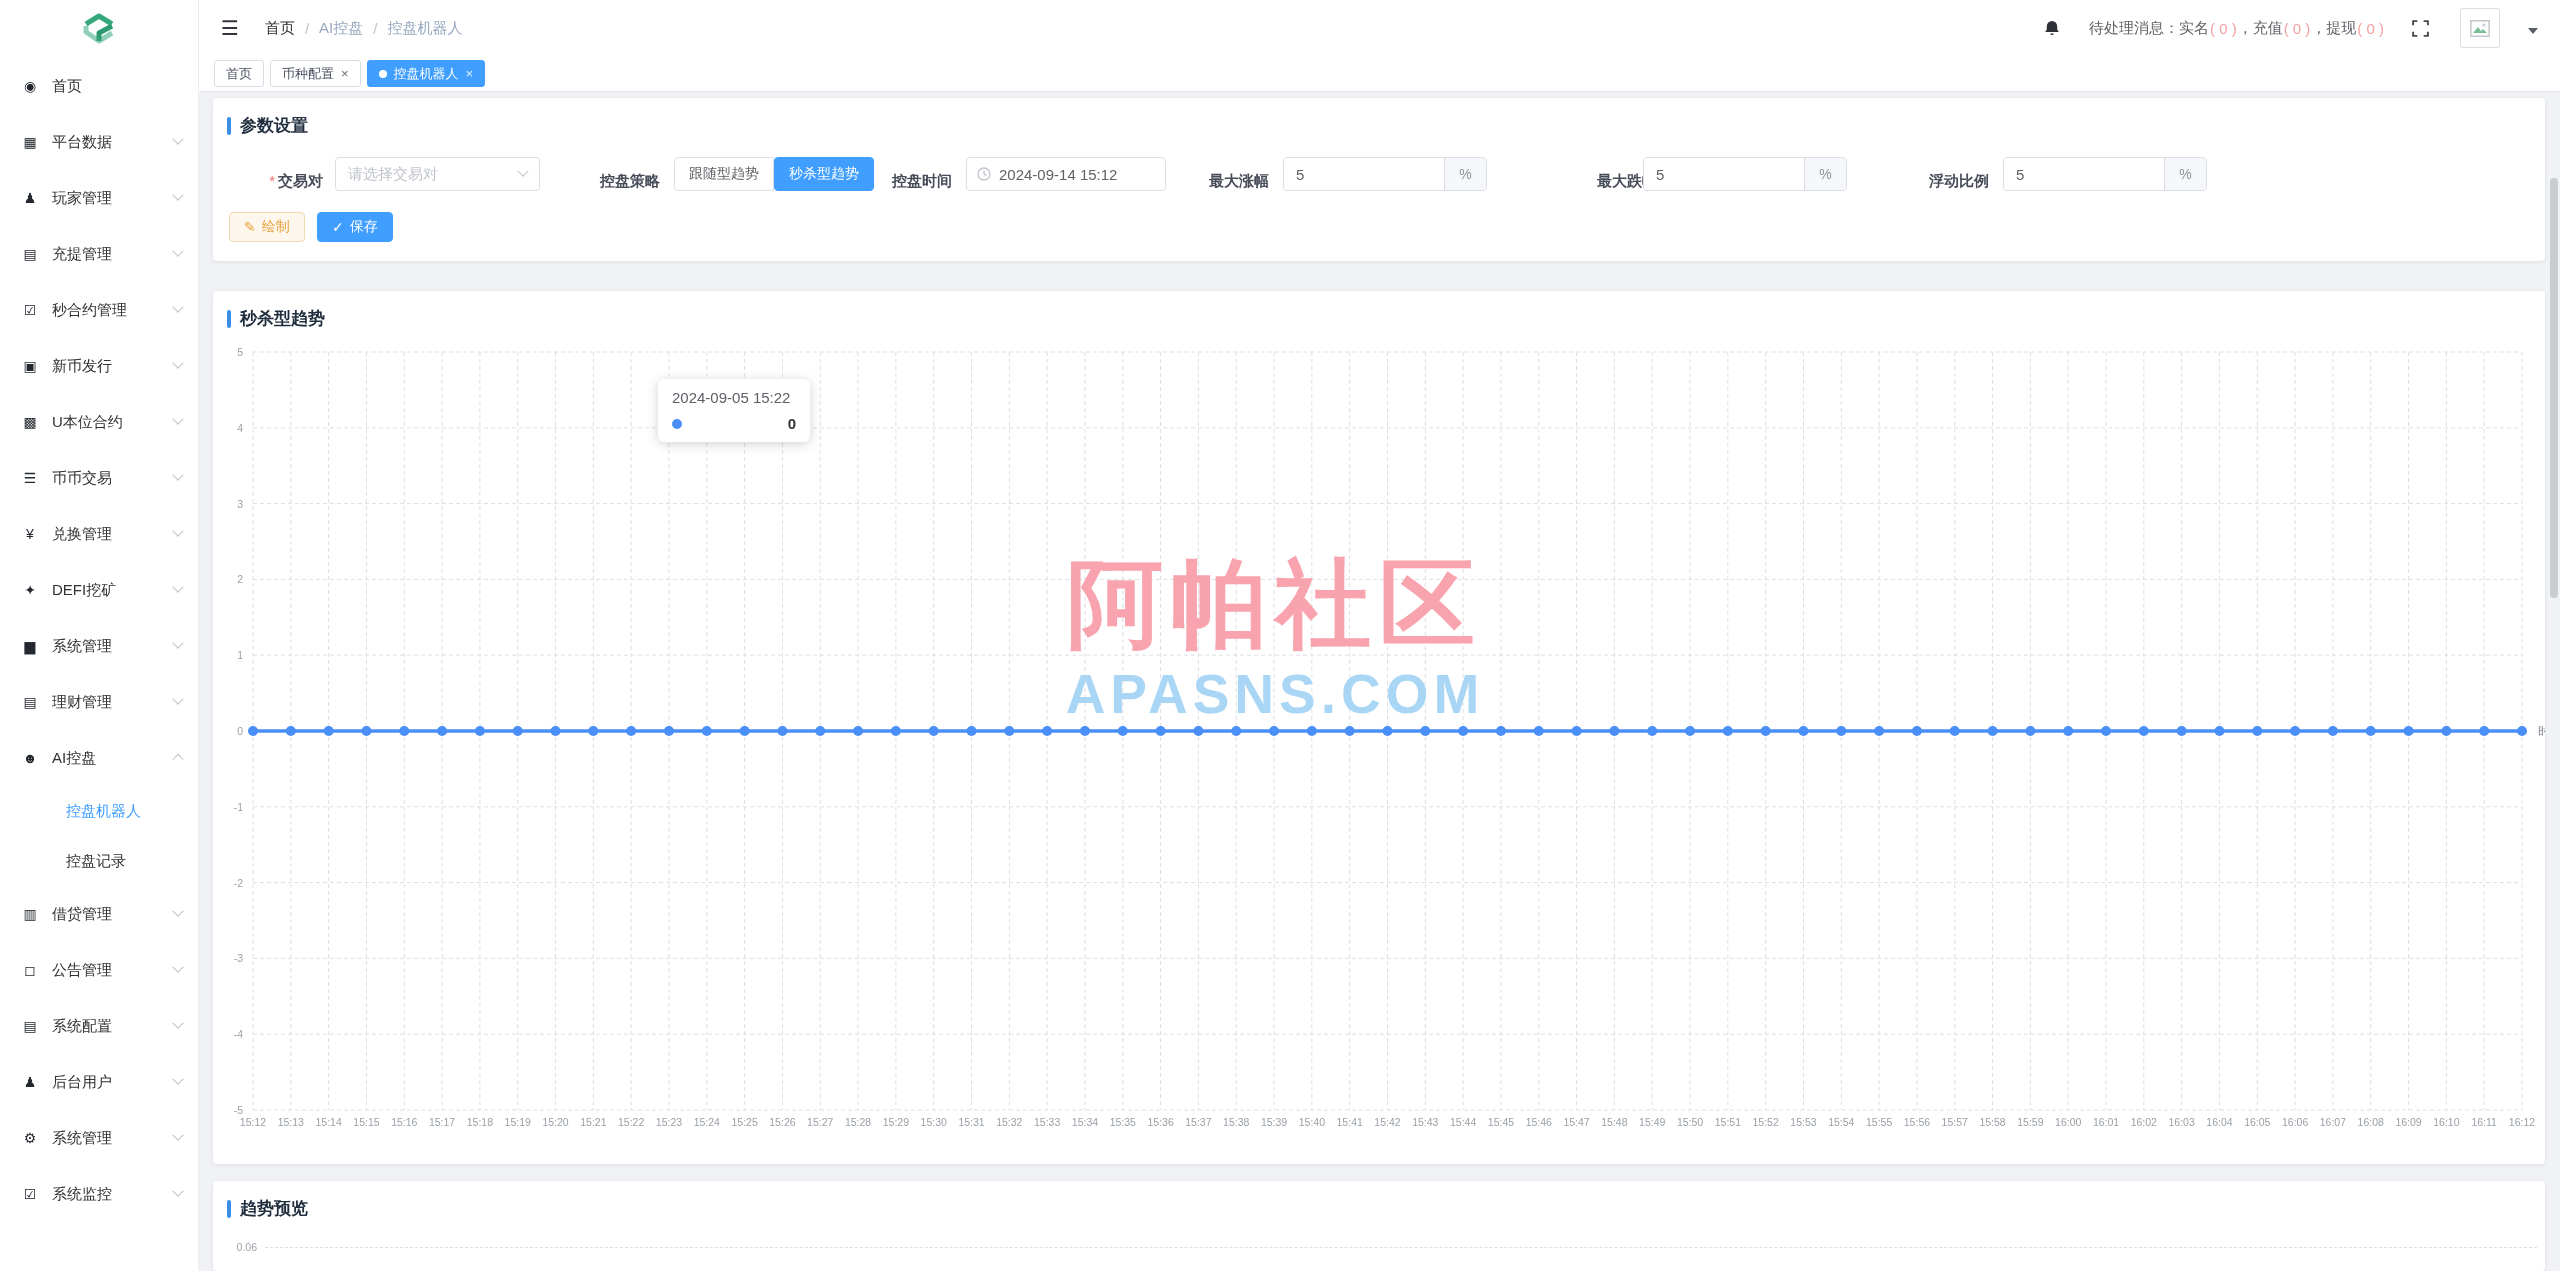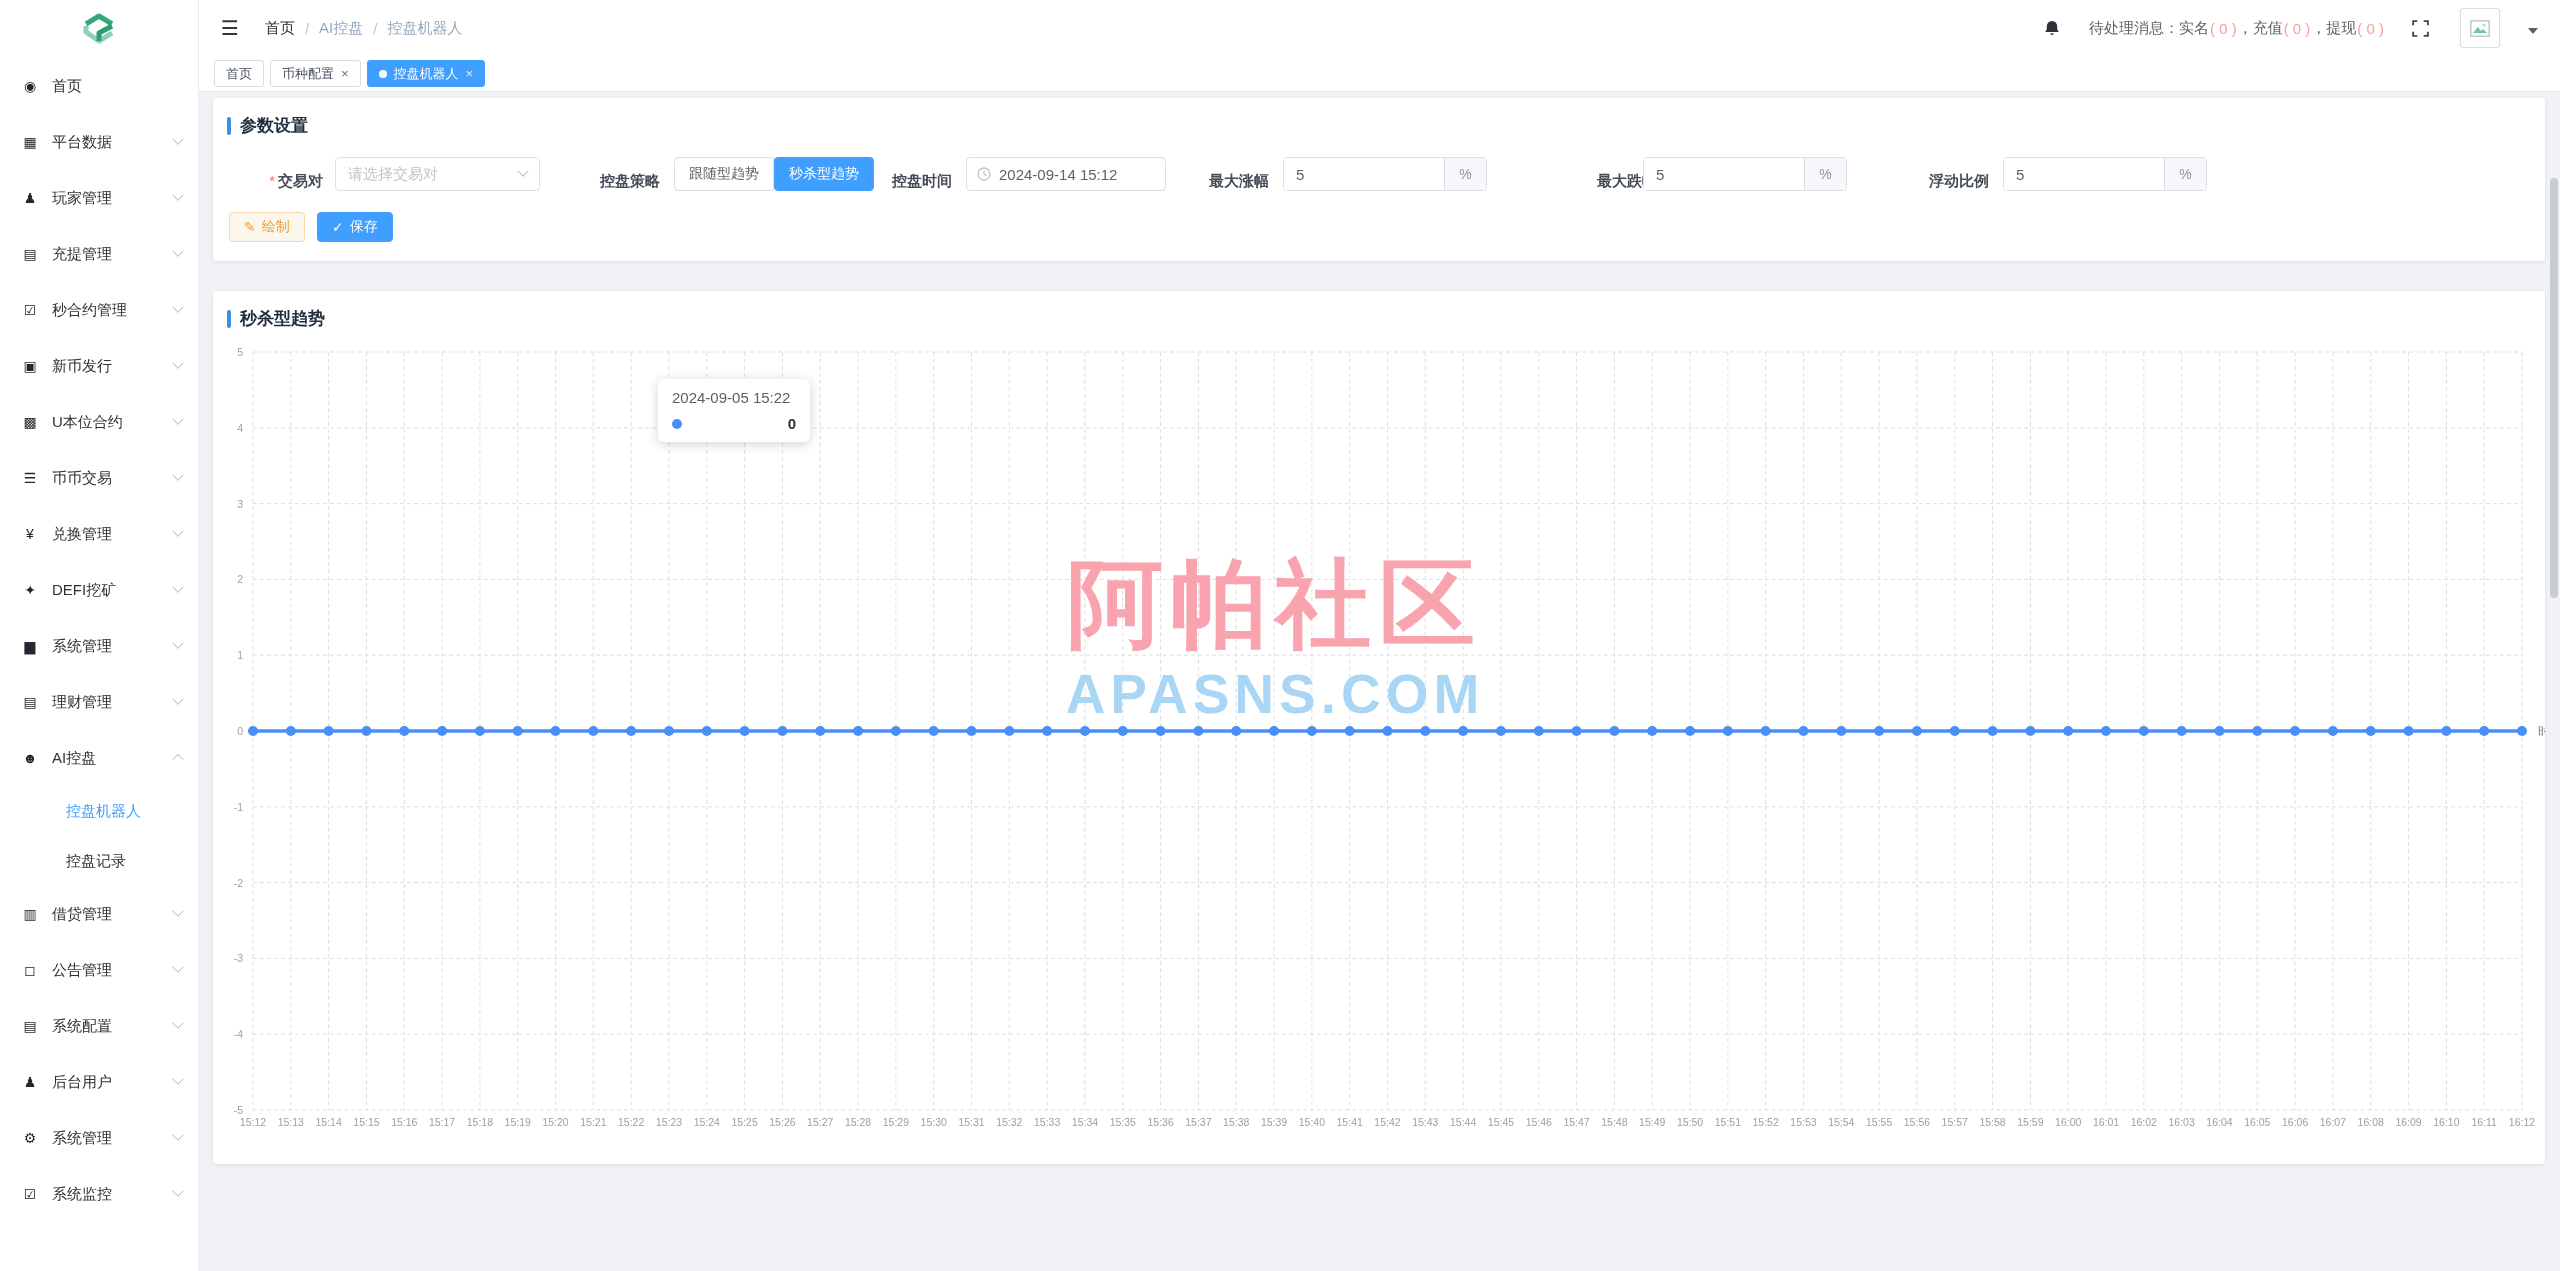--- a/index.html
+++ b/index.html
@@ -544,16 +544,24 @@
   </section>
 
   <div class="tooltip">
     <div class="tt-title">2024-09-05 15:22</div>
     <div class="tt-row">
       <span class="tt-dot"></span>
       <span class="tt-val">0</span>
     </div>
   </div>
 
+  <section class="card card3">
+    <div class="sect">
+      <span class="bar"></span>
+      <span>趋势预览</span>
+    </div>
+    <div class="pv-tick">0.06</div>
+    <div class="pv-line"></div>
+  </section>
 
   <div class="scroll-thumb"></div>
 
 </div>
 
 </body></html>

